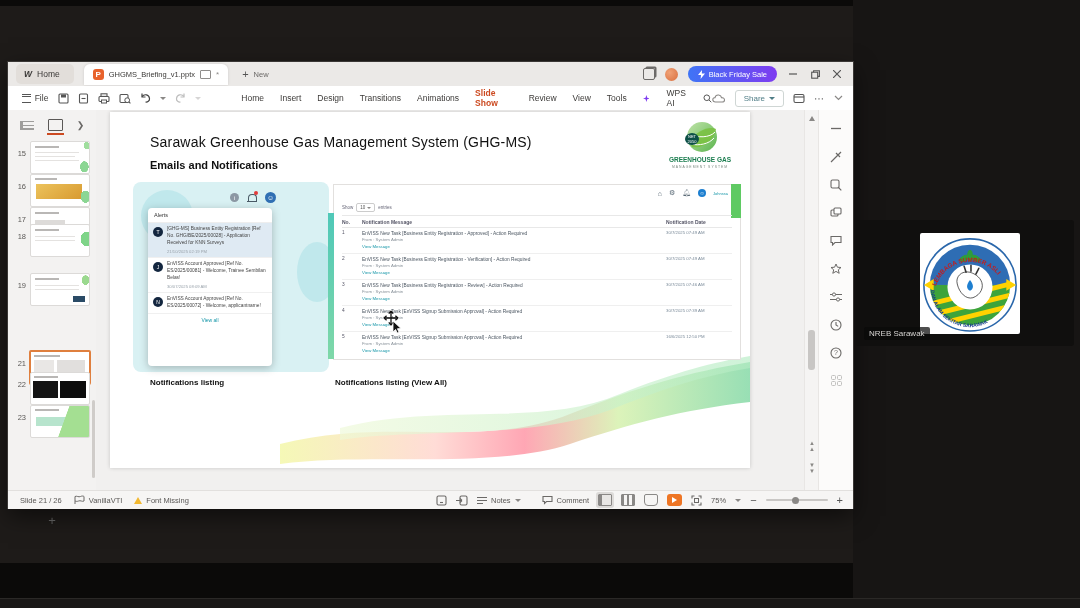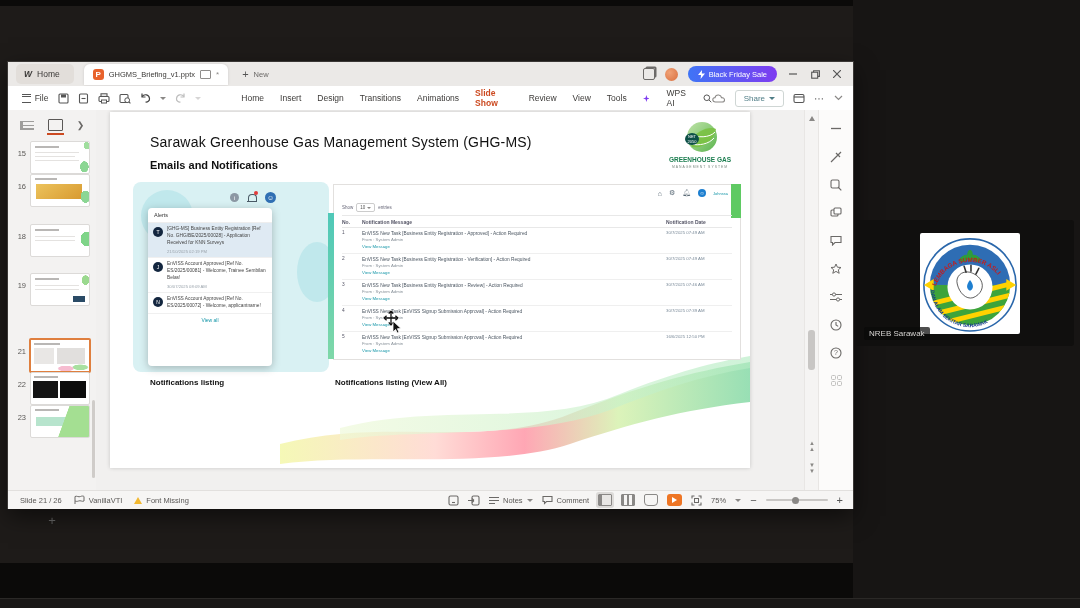--- a/index.html
+++ b/index.html
@@ -266,29 +266,33 @@
         <span class="chev">❯</span>
       </div>
       <div class="srow" style="top:30px">
           <span class="snum">15</span>
           <div class="thumb v1"></div>
         </div>
       <div class="srow" style="top:63px">
           <span class="snum">16</span>
           <div class="thumb v2"></div>
         </div>
+      <div class="srow" style="top:96px">
+          <span class="snum">17</span>
+          <div class="thumb v3"></div>
+        </div>
       <div class="srow" style="top:113px">
           <span class="snum">18</span>
           <div class="thumb v4"></div>
         </div>
       <div class="srow" style="top:162px">
           <span class="snum">19</span>
           <div class="thumb v5"></div>
         </div>
-      <div class="srow" style="top:228px">
+      <div class="srow" style="top:240px">
           <span class="snum">21</span>
           <div class="thumb v7 sel"></div>
         </div>
       <div class="srow" style="top:261px">
           <span class="snum">22</span>
           <div class="thumb v8"></div>
         </div>
       <div class="srow" style="top:294px">
           <span class="snum">23</span>
           <div class="thumb v9"></div>
@@ -549,21 +553,21 @@
             <rect x="4" y="1" width="7" height="9" rx="1.5" fill="none" stroke="#6b6967" stroke-width="1.1"></rect>
             <path d="M0 5.5 H6 M6 5.5 L4 3.5 M6 5.5 L4 7.5" stroke="#6b6967" stroke-width="1.1" fill="none"></path>
           </svg>
         <span class="sb-item" style="margin-left:0">
           <svg width="10" height="9" viewBox="0 0 10 9">
               <path d="M0 1.5 H10 M0 4.5 H10 M0 7.5 H6" stroke="#6b6967" stroke-width="1.1"></path>
             </svg>
           <span>Notes</span>
             <span class="caret"></span>
         </span>
-        <span class="sb-item" style="margin-left:0">
+        <span class="sb-item" style="margin-left:12px">
           <svg width="11" height="10" viewBox="0 0 11 10">
               <path d="M1 1.5 H10 V6.5 H4.5 L2.5 8.5 V6.5 H1 Z" fill="none" stroke="#6b6967" stroke-width="1.1"></path>
             </svg>
           <span>Comment</span>
         </span>
         <span class="view-ico active" style="background:linear-gradient(90deg,#8a8886 0 3px,#e8e6e4 3px);"></span>
         <span class="view-ico" style="background:repeating-linear-gradient(90deg,#8a8886 0 2px,transparent 2px 5px);"></span>
         <span class="view-ico" style="border-radius:2px 2px 4px 4px;"></span>
         <span class="play-btn">
             <span class="play-tri"></span>

